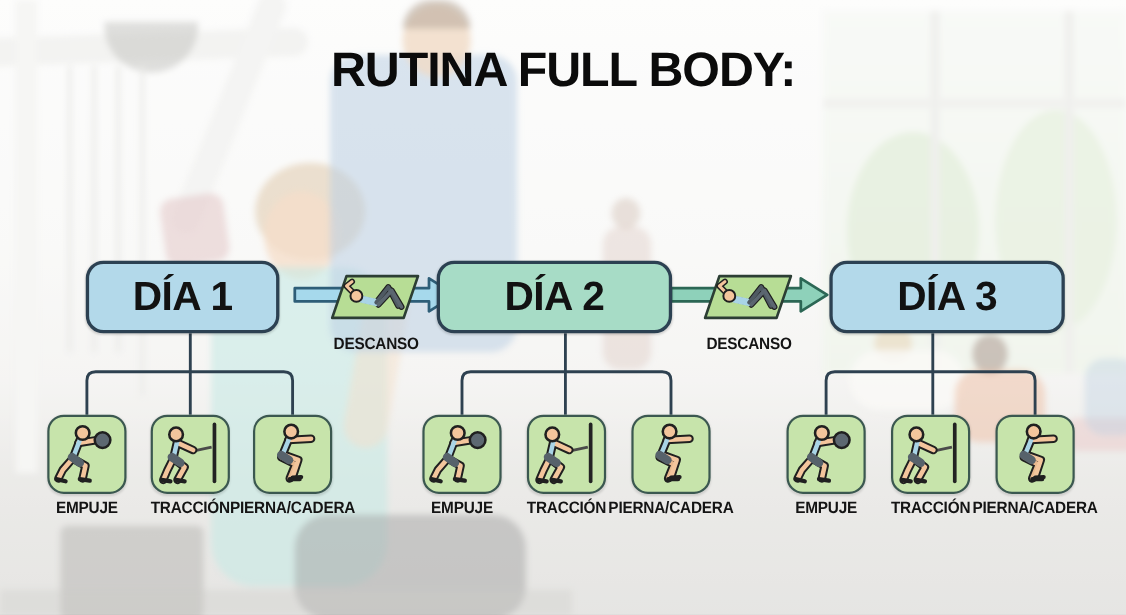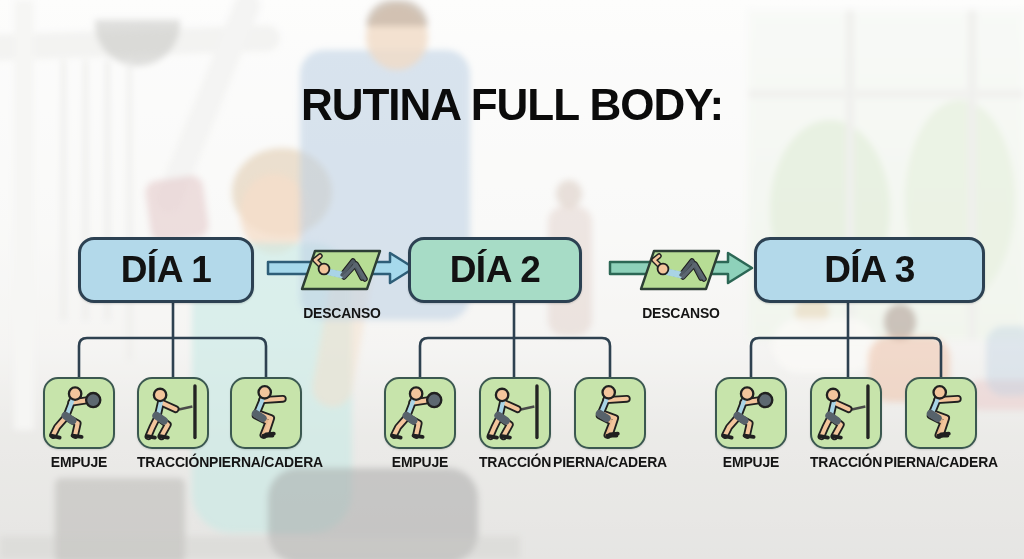--- a/index.html
+++ b/index.html
@@ -11,21 +11,21 @@
   
   .bg{position:absolute;inset:0;filter:blur(3px);}
   .bg div{position:absolute;}
   .veil{position:absolute;inset:0;background:rgba(255,255,255,.42);}
   
   .title{
     position:absolute;left:12px;top:38px;width:1000px;margin:0;
     text-align:center;font-weight:bold;font-size:44px;line-height:51px;
     letter-spacing:-1px;color:#0b0b0b;
   }
-  .title span{display:block;margin-top:41px;}
+  .title span{display:block;}
   
   .connectors{position:absolute;left:0;top:0;pointer-events:none;}
   
   .day{
     position:absolute;top:237px;height:66px;box-sizing:border-box;
     border:3px solid #2c4152;border-radius:16px;
     display:flex;align-items:center;justify-content:center;
     font-weight:bold;font-size:37px;letter-spacing:-.5px;color:#121212;
     box-shadow:0 1px 2px rgba(0,0,0,.15);
   }
@@ -190,24 +190,24 @@
     </svg>
   <svg class="mat" style="left:638px;top:248px;" viewBox="0 0 84 44">
       <use href="#sym-mat"></use>
     </svg>
   <div class="lbl lbl--rest" style="left:277px;">DESCANSO</div>
   <div class="lbl lbl--rest" style="left:616px;">DESCANSO</div>
 
   <div class="day day--blue" style="left:78px;width:176px;">
       <span>DÍA 1</span>
     </div>
-  <div class="day day--green" style="left:408px;width:174px;">
+  <div class="day day--green" style="left:397px;width:214px;">
       <span>DÍA 2</span>
     </div>
-  <div class="day day--blue" style="left:754px;width:231px;">
+  <div class="day day--blue" style="left:754px;width:214px;">
       <span>DÍA 3</span>
     </div>
 
   <div class="tile" style="left:43px;">
       <svg viewBox="0 0 48 48">
         <use href="#sym-empuje"></use>
       </svg>
     </div>
   <div class="tile" style="left:137px;">
       <svg viewBox="0 0 48 48">

